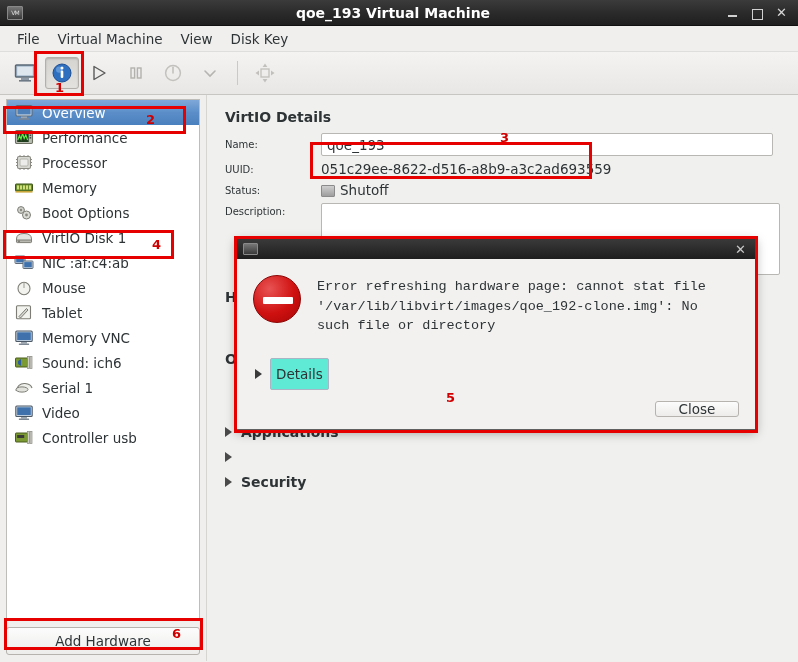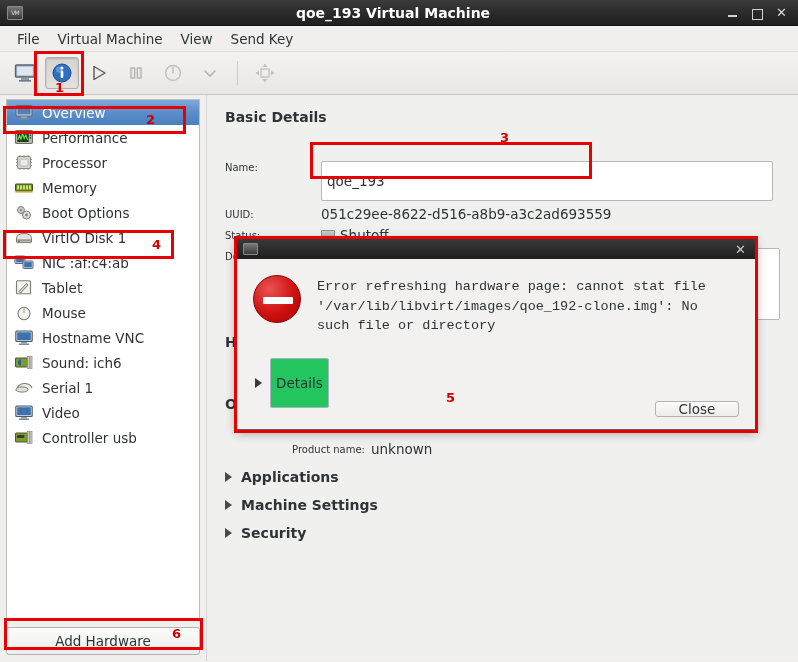--- a/index.html
+++ b/index.html
@@ -107,23 +107,23 @@
   .details {
     flex: 1; padding: 14px 18px 0 14px; position: relative;
     overflow: hidden;
   }
   .sec-title { font-weight: bold; font-size: 14px; margin: 0 0 8px 4px; }
   .frow { display: flex; align-items: center; margin-bottom: 5px; }
   .flabel { width: 100px; text-align: left; font-size: 10px; padding-left: 4px;}
   .flabel.r { text-align: right; width: 150px; padding-right: 6px;}
   .fval { font-size: 13.5px; }
   .txt-input {
-    height: 40px; border: 1px solid #b9b7b3; background: #fff;
+    height: 23px; border: 1px solid #b9b7b3; background: #fff;
     border-radius: 2px; padding: 2px 5px; font-size: 13.5px;
-    display: flex; align-items: center; margin-top: 28px;
+    display: flex; align-items: center;
   }
   .status-ic {
     display:inline-block; width:14px; height:12px; margin-right:5px;
     border:1px solid #8b8b8b; border-radius:1px;
     background: linear-gradient(to bottom,#cfcfcf,#9e9e9e); vertical-align:-2px;
   }
   .desc-box {
     border: 1px solid #b9b7b3; background: #fff; border-radius:2px;
     height: 72px; flex: 1;
   }
@@ -167,22 +167,22 @@
     position: relative;
   }
   .err-ic::after {
     content:""; position:absolute; left:9px; top:21px; width:30px; height:7px;
     background:#fff; border-radius:1px;
   }
   .err-msg { font-size: 13.5px; line-height: 1.45; padding-top: 2px; font-family: Liberation Mono, monospace; }
   .dlg-details { display: flex; align-items: center; gap: 8px; margin: 22px 0 0 18px; }
   .dlg-details .tri { border-left-color:#3a3a3a; }
   .det-btn {
-    border: 1px solid #a9b4c4; background: #22c55e; border-radius: 2px;
-    padding: 16px 5px; font-size: 13.5px;
+    border: 1px solid #a9b4c4; background: #5eead4; border-radius: 2px;
+    padding: 7px 5px; font-size: 13.5px;
   }
   .dlg-close {
     position: absolute; right: 16px; bottom: 12px;
     min-width: 84px; height: 16px; border-radius: 3px;
     border: 1px solid #b6b3ae; background: linear-gradient(to bottom,#fcfcfc,#edecea);
     display: flex; align-items: center; justify-content: center; font-size: 13.5px;
   }
 
   
   .anno { position: absolute; border: 3px solid #e60000; z-index: 60; pointer-events: none; }
@@ -201,21 +201,21 @@
     <div class="tb-btn tb-min"></div>
     <div class="tb-btn tb-max"></div>
     <div class="tb-btn">✕</div>
   </div>
 </div>
 
 <div class="menubar">
   <div class="menu-item">File</div>
   <div class="menu-item">Virtual Machine</div>
   <div class="menu-item">View</div>
-  <div class="menu-item">Send Key</div>
+  <div class="menu-item">Disk Key</div>
 </div>
 
 <div class="toolbar">
   <div class="tbar-btn">
     <svg width="22" height="20" viewBox="0 0 22 20">
       <rect x="1.5" y="2" width="19" height="12" rx="1" fill="#9fb4c9" stroke="#5a6876" stroke-width="1.4"></rect>
       <rect x="3.2" y="3.6" width="15.6" height="8.8" fill="#dfe7ee"></rect>
       <rect x="7" y="15" width="8" height="2.4" fill="#8d9aa6"></rect>
       <rect x="5" y="17" width="12" height="1.6" fill="#6e7a86"></rect>
     </svg>
@@ -362,47 +362,47 @@
             <rect x="9" y="7" width="10" height="7.5" rx=".8" fill="#c9d6e4" stroke="#5e6a77" stroke-width="1"></rect>
             <rect x="10.2" y="8.1" width="7.6" height="5.2" fill="#3f72ad"></rect>
           </svg>
         </span>
         <span>NIC :af:c4:ab</span>
       </div>
 
       <div class="hw-row">
         <span class="hw-icon">
           <svg width="20" height="17" viewBox="0 0 20 17">
+            <ellipse cx="10" cy="9.5" rx="6" ry="6.2" fill="#f2f2ee" stroke="#7d7d76" stroke-width="1.1"></ellipse>
+            <path d="M10 3.3 V9" stroke="#9a9a92" stroke-width="1"></path>
+          </svg>
+        </span>
+        <span>Mouse</span>
+      </div>
+
+      <div class="hw-row">
+        <span class="hw-icon">
+          <svg width="20" height="17" viewBox="0 0 20 17">
             <rect x="2.5" y="1.8" width="14" height="13" rx="1" fill="#f2f2ee" stroke="#7d7d76" stroke-width="1.1"></rect>
             <path d="M5 12.5 L12.5 4.5 L14 6 L6.5 14 Z" fill="#d9d9d3" stroke="#6f6f68" stroke-width=".9"></path>
           </svg>
         </span>
         <span>Tablet</span>
-      </div>
-
-      <div class="hw-row">
-        <span class="hw-icon">
-          <svg width="20" height="17" viewBox="0 0 20 17">
-            <ellipse cx="10" cy="9.5" rx="6" ry="6.2" fill="#f2f2ee" stroke="#7d7d76" stroke-width="1.1"></ellipse>
-            <path d="M10 3.3 V9" stroke="#9a9a92" stroke-width="1"></path>
-          </svg>
-        </span>
-        <span>Mouse</span>
       </div>
 
       <div class="hw-row">
         <span class="hw-icon">
           <svg width="20" height="17" viewBox="0 0 20 17">
             <rect x="1.8" y="2" width="16.4" height="10.5" rx="1" fill="#c9d6e4" stroke="#4c5866" stroke-width="1.1"></rect>
             <rect x="3.2" y="3.3" width="13.6" height="7.8" fill="#3f72ad"></rect>
             <rect x="7" y="13" width="6" height="1.6" fill="#9aa5b0"></rect>
             <rect x="4.8" y="14.4" width="10.4" height="1.5" rx=".6" fill="#7d8894"></rect>
           </svg>
         </span>
-        <span>Hostname VNC</span>
+        <span>Memory VNC</span>
       </div>
 
       <div class="hw-row">
         <span class="hw-icon">
           <svg width="20" height="17" viewBox="0 0 20 17">
             <rect x="1.5" y="4" width="12" height="9" rx=".6" fill="#7b9a33" stroke="#4a5d1e" stroke-width="1"></rect>
             <path d="M4 10 V7 L7 5 V12 Z" fill="#2e5d9e"></path>
             <rect x="13.5" y="2.5" width="2" height="12" fill="#cfcfc8" stroke="#8a8a82" stroke-width=".7"></rect>
             <rect x="16" y="2.5" width="2" height="12" fill="#cfcfc8" stroke="#8a8a82" stroke-width=".7"></rect>
           </svg>
@@ -445,21 +445,21 @@
       </div>
 
     </div>
 
     <div class="addhw">
       <span>Add Hardware</span>
     </div>
   </div>
 
   <div class="details">
-    <div class="sec-title">Basic Details</div>
+    <div class="sec-title">VirtIO Details</div>
 
     <div class="frow">
       <div class="flabel">Name:</div>
       <div class="txt-input" style="width:452px;">qoe_193</div>
     </div>
 
     <div class="frow">
       <div class="flabel">UUID:</div>
       <div class="fval">051c29ee-8622-d516-a8b9-a3c2ad693559</div>
     </div>
@@ -489,21 +489,20 @@
       <div class="flabel r">Product name:</div>
       <div class="fval">unknown</div>
     </div>
 
     <div class="expander">
       <span class="tri"></span>
       <span>Applications</span>
     </div>
     <div class="expander">
       <span class="tri"></span>
-      <span>Machine Settings</span>
     </div>
     <div class="expander">
       <span class="tri"></span>
       <span>Security</span>
     </div>
   </div>
 </div>
 
 <div class="actionbar">
   

